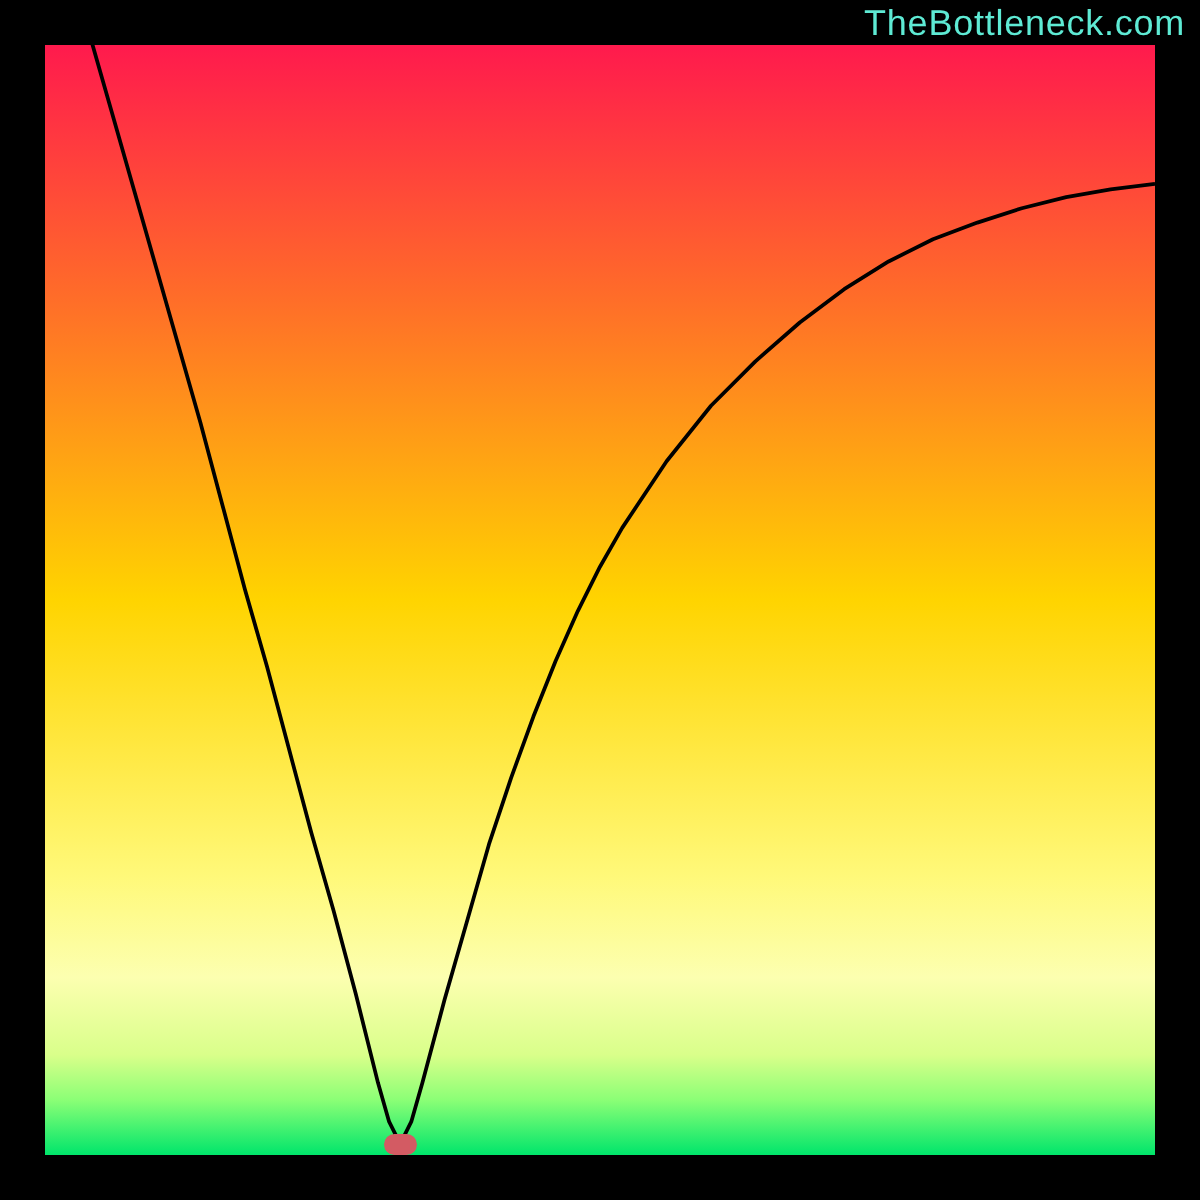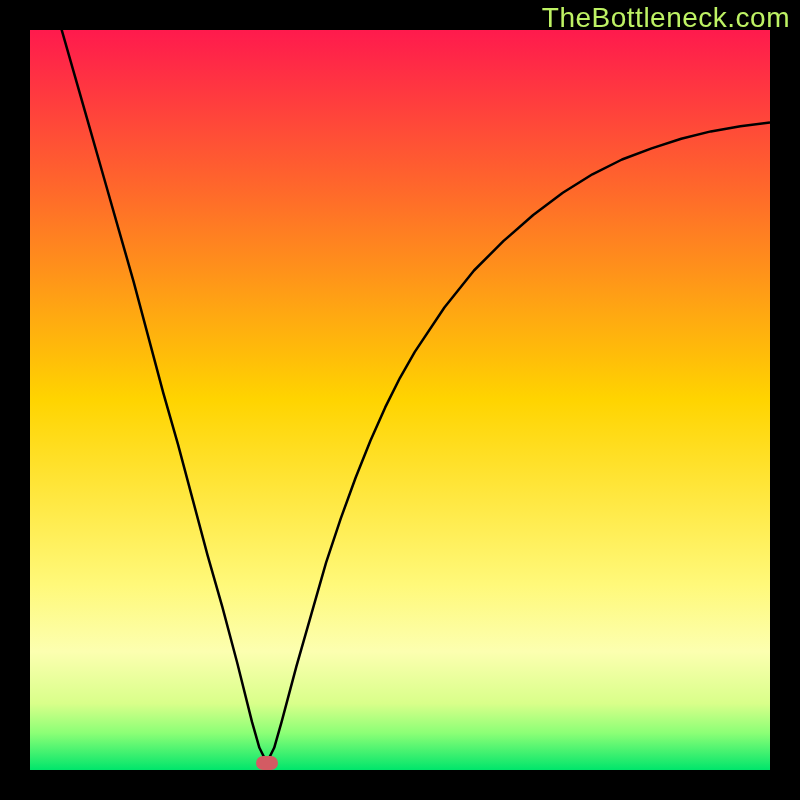--- a/index.html
+++ b/index.html
@@ -7,23 +7,23 @@
   .frame {
     position: relative;
     width: 800px;
     height: 800px;
     background: #000;
   }
   .watermark {
     position: absolute;
     top: 2px;
     right: 10px;
-    color: #bef264;
+    color: #5eead4;
     font-family: Arial, Helvetica, sans-serif;
-    font-size: 28px;
+    font-size: 24px;
     font-weight: 400;
     letter-spacing: 0.5px;
     z-index: 10;
   }
   .plot {
     position: absolute;
     left: 30px;
     top: 30px;
     width: 740px;
     height: 740px;

